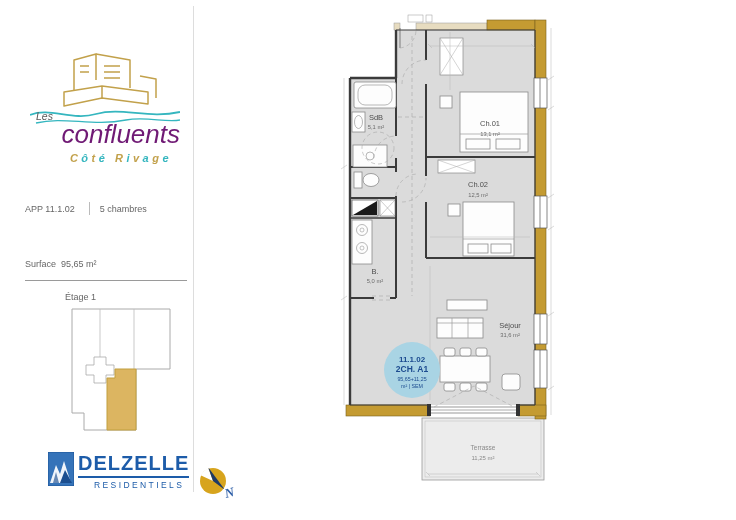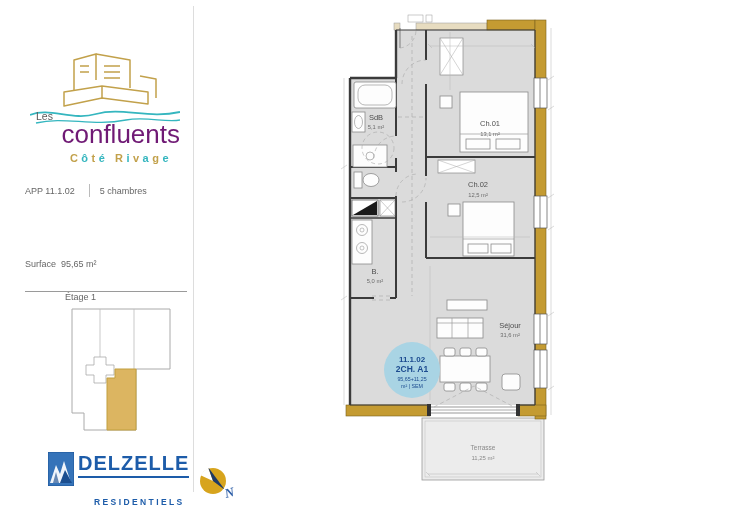--- a/index.html
+++ b/index.html
@@ -7,46 +7,46 @@
     --badge-bg:#A9D4E4; --badge-fg:#1C4B8F;
     --wall:#3b3b3b; --wall-gold:#C49B32; --wall-gold-edge:#7A611C;
     --floor:#DBDBDB; --cream:#E7DCC0;
   }
   *{margin:0;padding:0;box-sizing:border-box;}
   body{background:#fff;font-family:"Liberation Sans", sans-serif;}
   .page{position:relative;width:736px;height:520px;background:#fff;overflow:hidden;}
   .abs{position:absolute;}
 
   
-  .logo-wrap{left:30px;top:46px;width:150px;height:122px;}
+  .logo-wrap{left:30px;top:46px;width:150px;height:122px;font-style:italic;}
   .logo-building{position:absolute;left:14px;top:0;}
   .logo-waves{position:absolute;left:0;top:60px;}
   .logo-les{position:absolute;left:6px;top:64px;font-size:10.5px;color:#5a5a5a;}
   .logo-name{position:absolute;left:0;top:73px;width:150px;text-align:right;
              font-size:26px;color:#701a75;letter-spacing:0;}
   .logo-tagline{position:absolute;left:16px;top:106px;width:150px;text-align:center;
              font-size:11px;font-weight:bold;letter-spacing:3.5px;}
 
   .residence{left:25px;top:184px;width:162px;}
   .residence h1{font-size:13.5px;font-weight:normal;color:#5f5f5f;letter-spacing:.4px;
                 padding-bottom:6px;border-bottom:1px solid #9a9a9a;}
-  .app-row{display:flex;align-items:center;margin-top:0;font-size:9px;color:#666;}
+  .app-row{display:flex;align-items:center;margin-top:18px;font-size:9px;color:#666;}
   .app-row .vdiv{width:1px;height:13px;background:#bbb;margin:0 10px 0 14px;}
 
   .surface-block{left:25px;top:258px;width:162px;font-size:9px;color:#666;line-height:12px;
-                 padding-bottom:21px;border-bottom:1px solid #9a9a9a;}
+                 padding-bottom:10px;border-bottom:1px solid #9a9a9a;}
   .floor-label{left:25px;top:292px;font-size:9px;color:#666;padding-left:40px;}
 
   .keyplan{left:70px;top:308px;}
 
   .dev{left:48px;top:452px;display:flex;align-items:flex-start;}
   .dev-text{margin-left:4px;}
   .dev-name{font-size:20px;font-weight:bold;color:var(--dev-blue);letter-spacing:1px;
             border-bottom:2.5px solid var(--dev-blue);padding-bottom:1px;}
-  .dev-sub{font-size:8.5px;font-weight:bold;color:var(--dev-blue);letter-spacing:2.4px;margin-top:19px;padding-left:16px;}
+  .dev-sub{font-size:8.5px;font-weight:normal;color:var(--dev-blue);letter-spacing:2.4px;margin-top:2px;padding-left:16px;}
 
   .vsep{left:193px;top:6px;width:1px;height:486px;background:#ddd;}
 
   
   .plan{left:330px;top:6px;}
   .wall-line{stroke:var(--wall);fill:none;}
   .thin-line{stroke:#555;stroke-width:.7;fill:none;}
   .furn{fill:#fdfdfd;stroke:#8a8a8a;stroke-width:.8;}
   .furn-line{stroke:#9a9a9a;stroke-width:.7;fill:none;}
   .dash{stroke:#a8a8a8;stroke-width:.6;fill:none;stroke-dasharray:4 3;}

